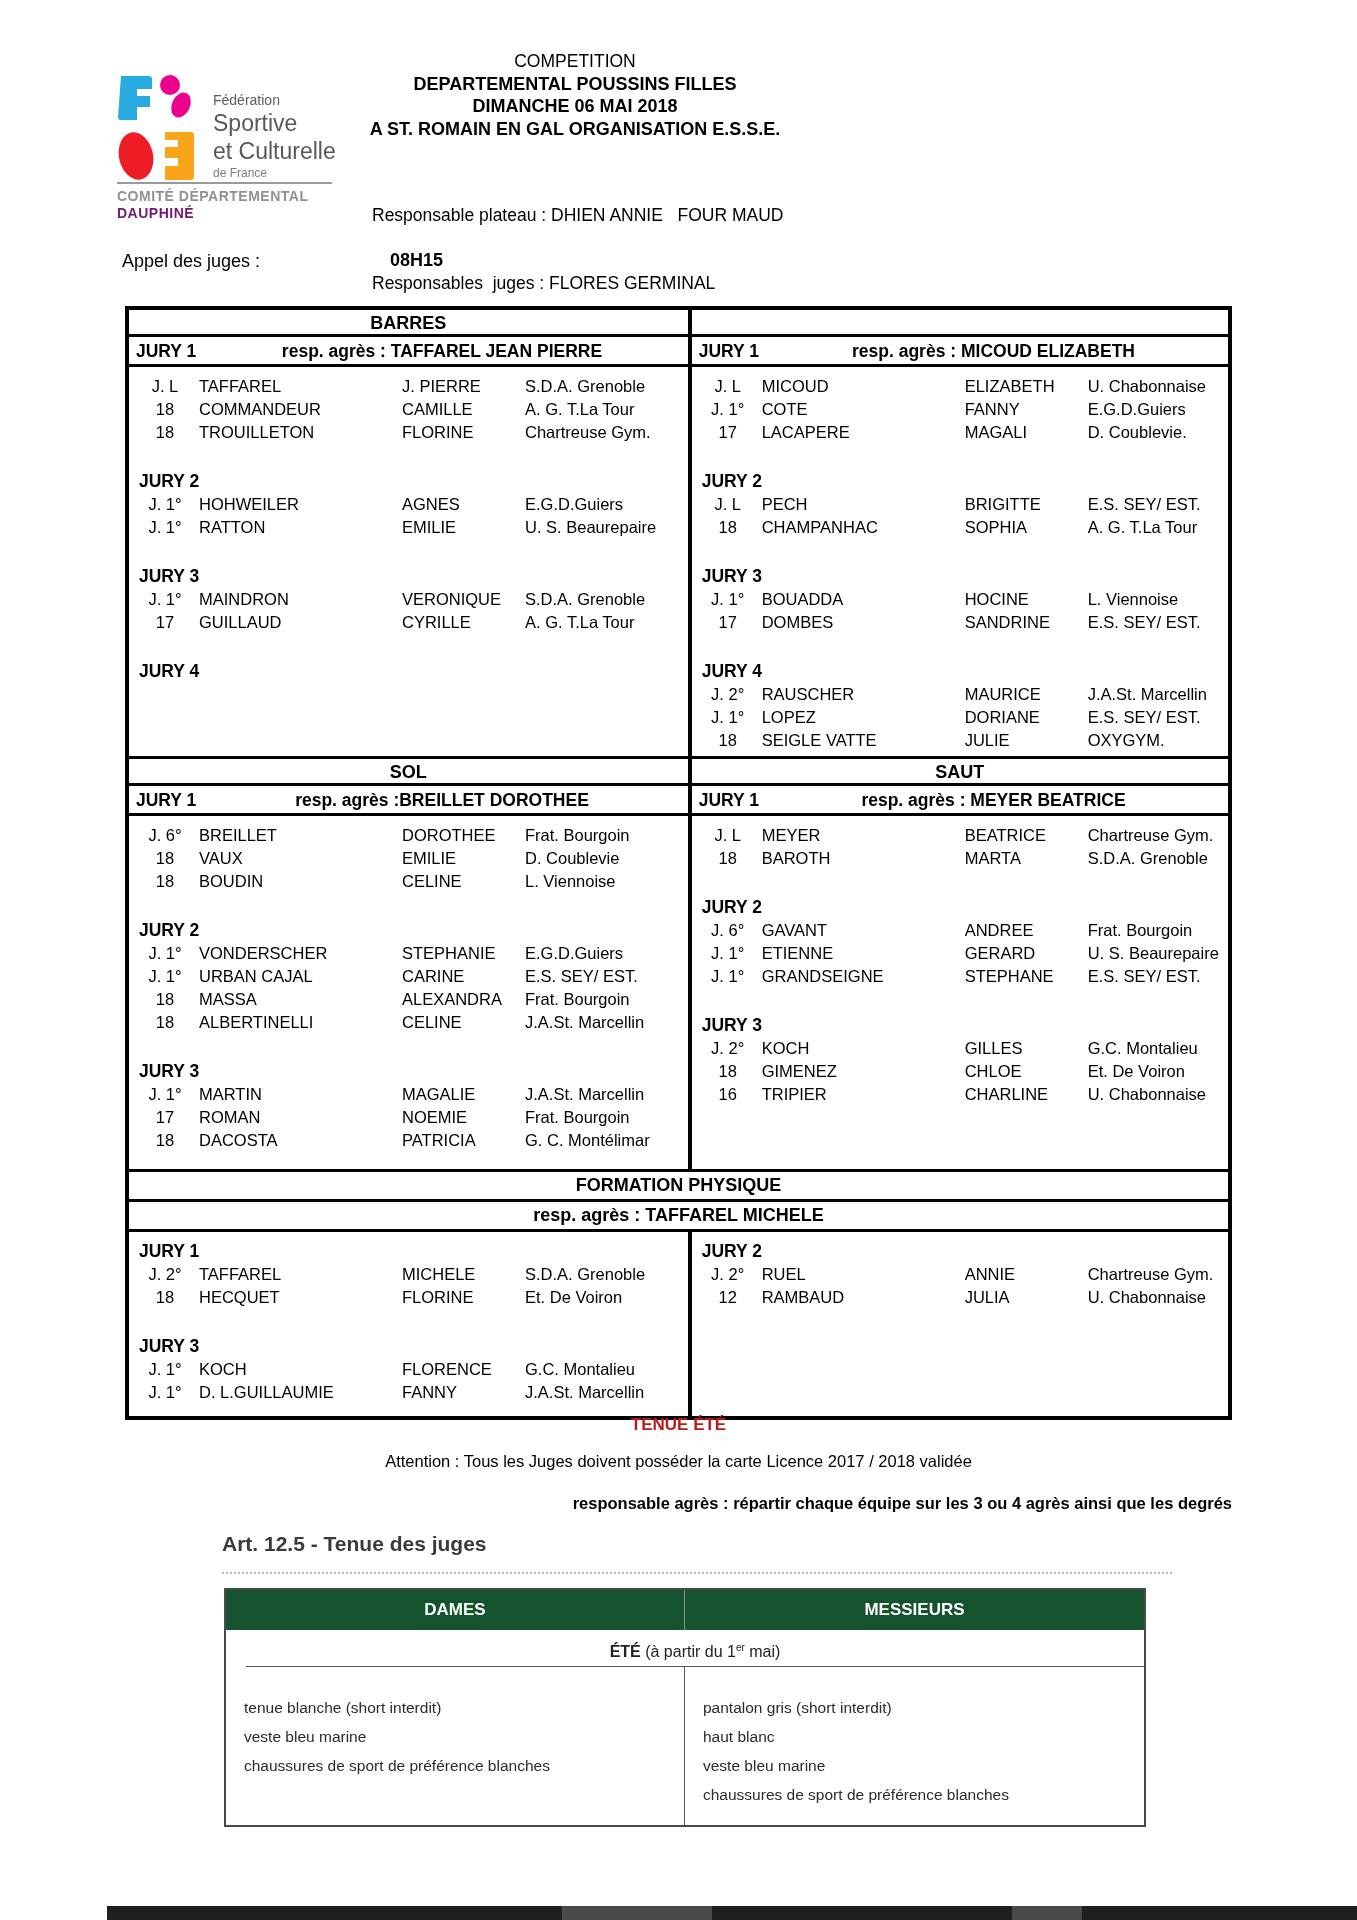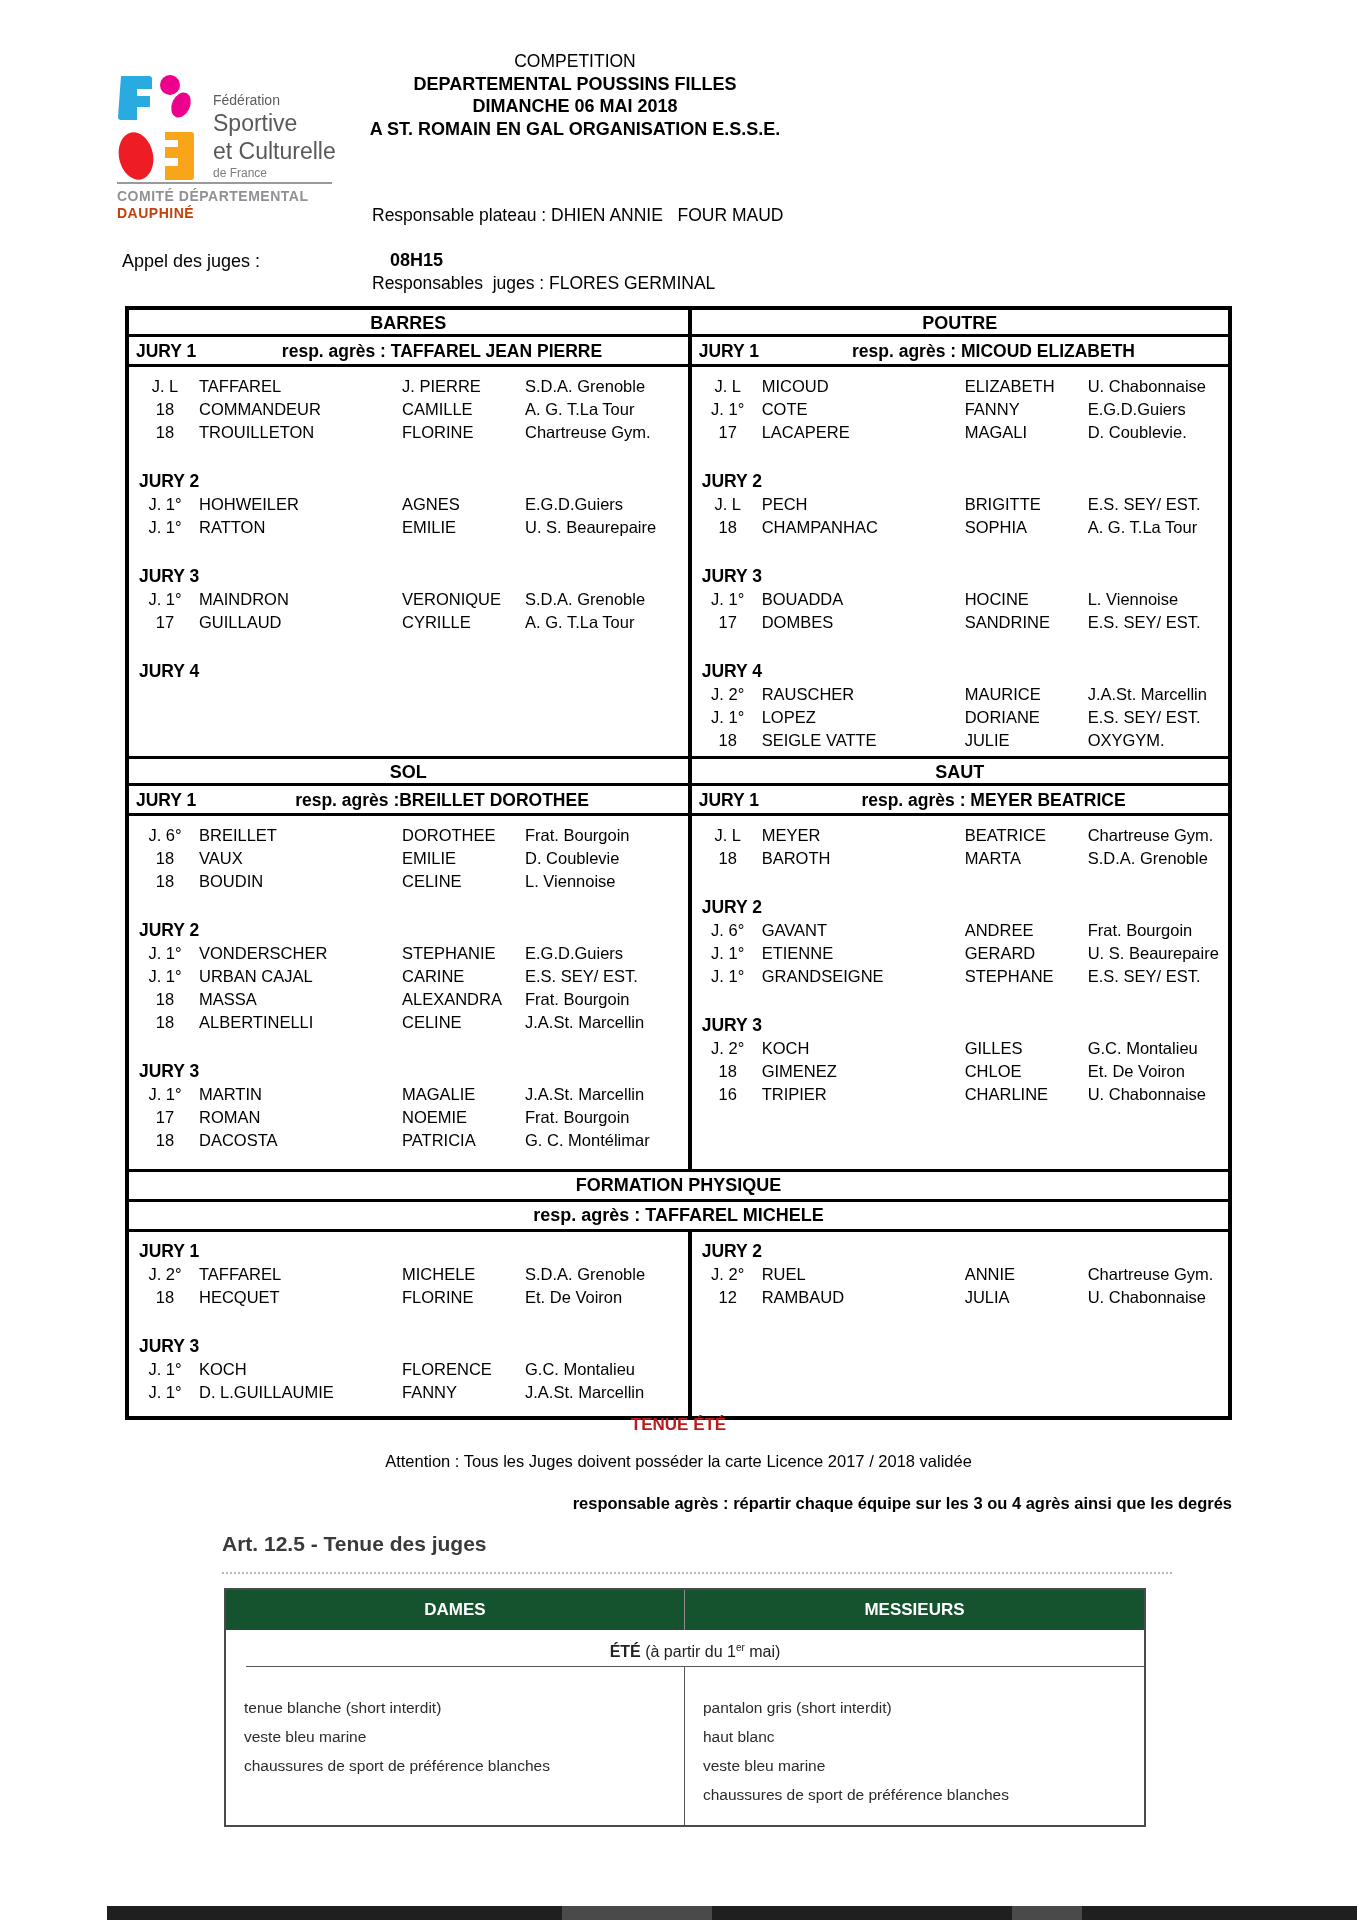--- a/index.html
+++ b/index.html
@@ -9,21 +9,21 @@
     margin:0 auto; overflow:hidden;
   }
   
   .logo-svg { position:absolute; left:118px; top:72px; }
   .fed-small { position:absolute; left:213px; top:92px; font-size:14px; color:#5b5c5e; }
   .fed-big1  { position:absolute; left:213px; top:110px; font-size:23px; color:#58595b; }
   .fed-big2  { position:absolute; left:213px; top:138px; font-size:23px; color:#58595b; }
   .fed-country { position:absolute; left:213px; top:166px; font-size:12px; color:#7c7d80; }
   .logo-rule { position:absolute; left:117px; top:182px; width:215px; border-top:2px solid #9a9a9a; }
   .committee1 { position:absolute; left:117px; top:188px; font-size:14px; font-weight:bold; color:#8f9194; letter-spacing:0.5px; }
-  .committee2 { position:absolute; left:117px; top:205px; font-size:14px; font-weight:bold; color:#c2410c; letter-spacing:0.5px; }
+  .committee2 { position:absolute; left:117px; top:205px; font-size:14px; font-weight:bold; color:#701a75; letter-spacing:0.5px; }
   
   .title-block { position:absolute; left:275px; top:50px; width:600px; text-align:center; line-height:22.5px; }
   .title-block .t1 { font-size:17.5px; }
   .title-block .tb { font-size:18px; font-weight:bold; }
   
   .resp-block { position:absolute; left:372px; top:159px; line-height:22.5px; font-size:17.5px; white-space:pre; }
   .resp-block .small { font-size:15px; }
   .appel-label { position:absolute; left:122px; top:251px; font-size:18px; }
   .appel-value { position:absolute; left:390px; top:250px; font-size:18px; font-weight:bold; }
   
@@ -104,21 +104,20 @@
     <div>Responsable matériel :</div>
     <div class="small">Responsables secrétariat et licences : F. VALLON ,  FRAYSSE YVETTE ,  2 Personnes du club organisateur</div>
   </div>
   <div class="appel-label">Appel des juges :</div>
   <div class="appel-value">08H15</div>
 
   <div class="bigtable">
 
     <div class="trow app-head">
       <div class="half-l">BARRES</div>
-      <div class="half-r">POUTRE</div>
     </div>
 
     <div class="trow jury-head">
       <div class="half-l">
         <span class="jlab">JURY 1</span>
         <span class="rsp">resp. agrès  : TAFFAREL JEAN PIERRE</span>
       </div>
       <div class="half-r">
         <span class="jlab">JURY 1</span>
         <span class="rsp">resp. agrès  : MICOUD ELIZABETH</span>

